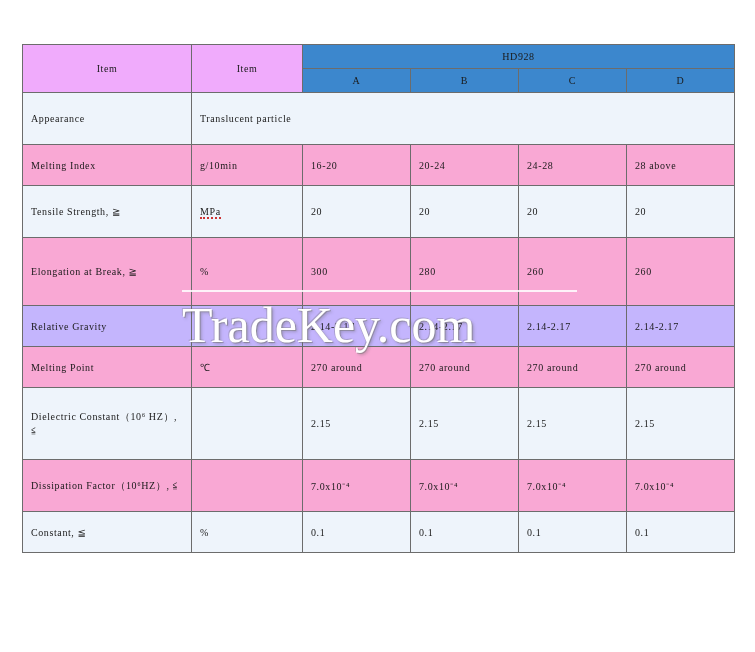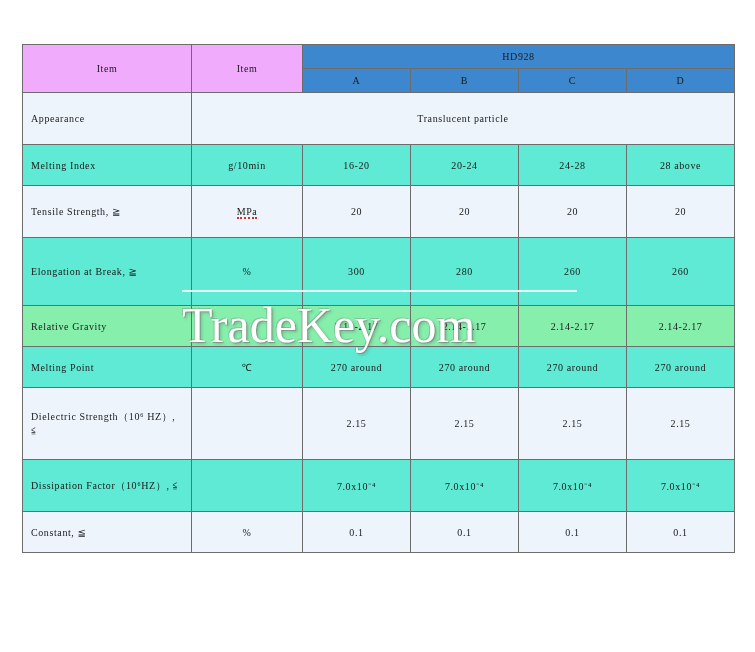--- a/index.html
+++ b/index.html
@@ -46,26 +46,26 @@
     text-align: center;
     vertical-align: middle;
   }
   .rowlabel {
     text-align: left;
     vertical-align: middle;
     padding-left: 9px;
     margin-left: 32px;
   }
   .ctr {
-    text-align: center;
-    vertical-align: middle;
-  }
-  .band-a { background: #5eead4; }
+    text-align: left;
+    vertical-align: middle;
+  }
+  .band-a { background: #f9a8d4; }
   .band-b { background: #eef4fb; }
-  .band-white { background: #86efac; }
+  .band-white { background: #c4b5fd; }
   .c-w1 { width: 169px; }
   .c-w2 { width: 111px; }
   .c-w3 { width: 108px; }
   .squiggle {
     border-bottom: 2px dotted #cc3333;
     padding-bottom: 0px;
   }
 
   
   .watermark {
@@ -171,21 +171,21 @@
       <tr style="height:41px">
         <td class="rowlabel band-a">Melting Point</td>
         <td class="ctr band-a">℃</td>
         <td class="ctr band-a">270 around</td>
         <td class="ctr band-a">270 around</td>
         <td class="ctr band-a">270 around</td>
         <td class="ctr band-a">270 around</td>
       </tr>
 
       <tr style="height:72px">
-        <td class="rowlabel band-b">Dielectric Strength（10⁶  HZ）, ≦</td>
+        <td class="rowlabel band-b">Dielectric Constant（10⁶  HZ）, ≦</td>
         <td class="ctr band-b"></td>
         <td class="ctr band-b">2.15</td>
         <td class="ctr band-b">2.15</td>
         <td class="ctr band-b">2.15</td>
         <td class="ctr band-b">2.15</td>
       </tr>
 
       <tr style="height:52px">
         <td class="rowlabel band-a">Dissipation Factor（10⁶HZ）, ≦</td>
         <td class="ctr band-a"></td>

